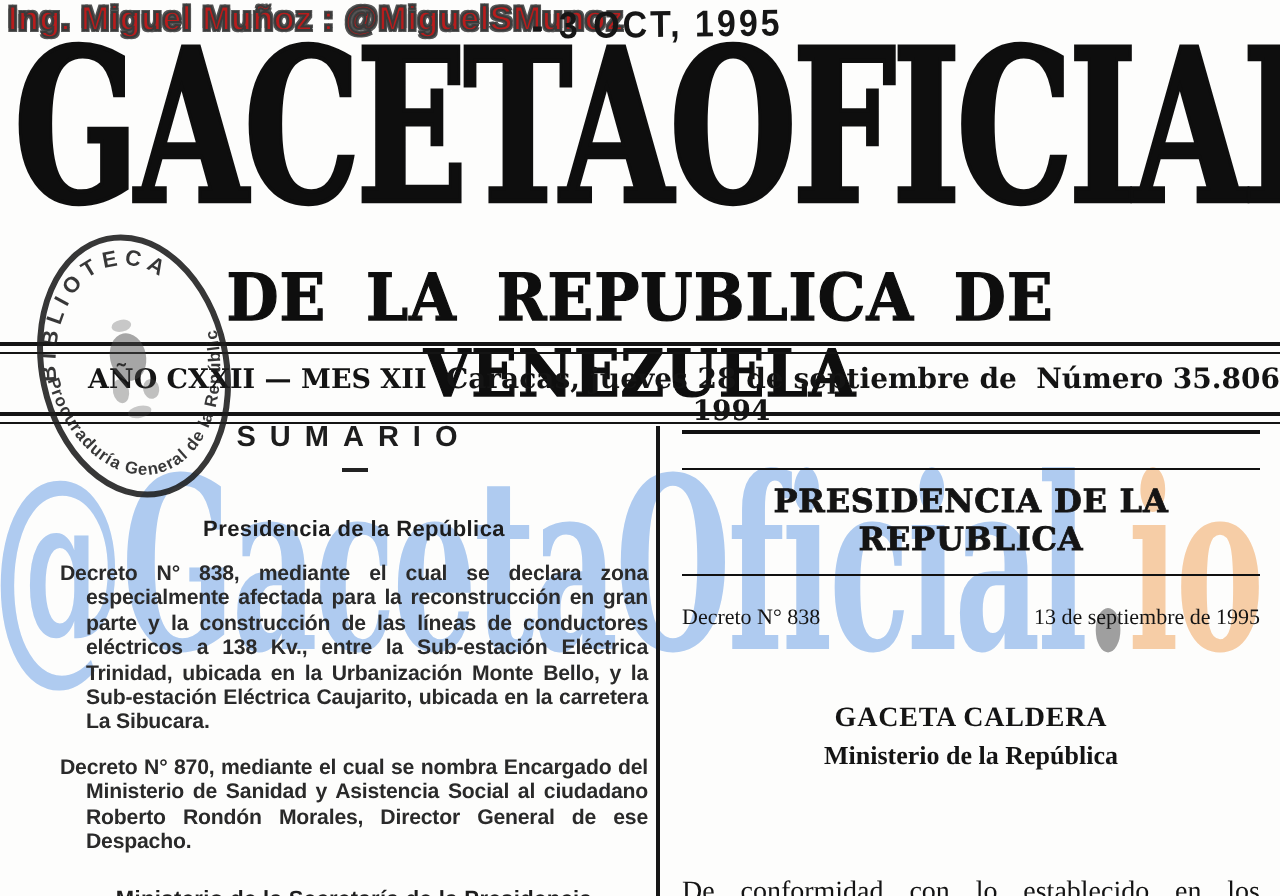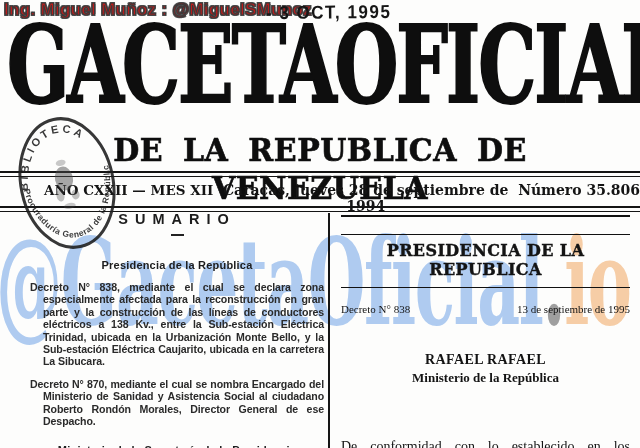--- a/index.html
+++ b/index.html
@@ -153,19 +153,19 @@
 <div class="abs divider"></div>
 
 <div class="abs decree-col">
   <div class="decree-header">
     <div class="decree-header-in">PRESIDENCIA DE LA REPUBLICA</div>
   </div>
   <div class="decree-meta">
     <span>Decreto N° 838</span>
     <span>13 de septiembre de 1995</span>
   </div>
-  <div class="decree-president">RAFAEL RAFAEL</div>
+  <div class="decree-president">GACETA CALDERA</div>
   <div class="decree-president-title">Ministerio de la República</div>
   <div class="decree-body">
     <div class="jline">De conformidad con lo establecido en los artículos 1°, 3°,</div>
 
   </div>
 </div>
 
 </body></html>

